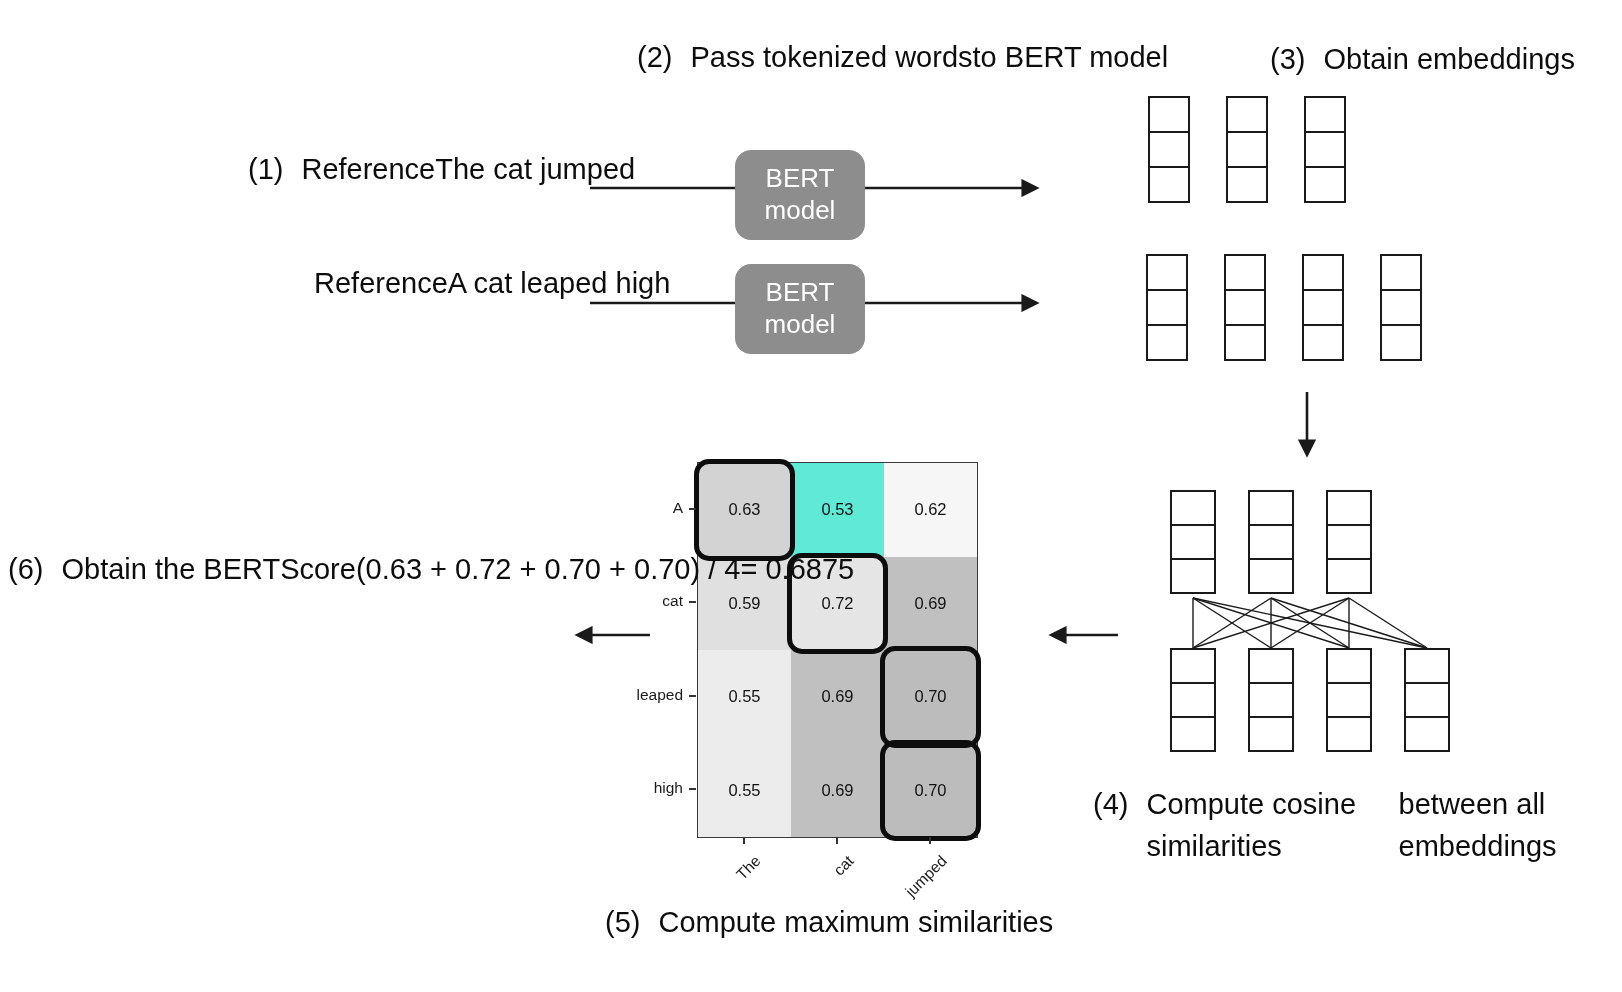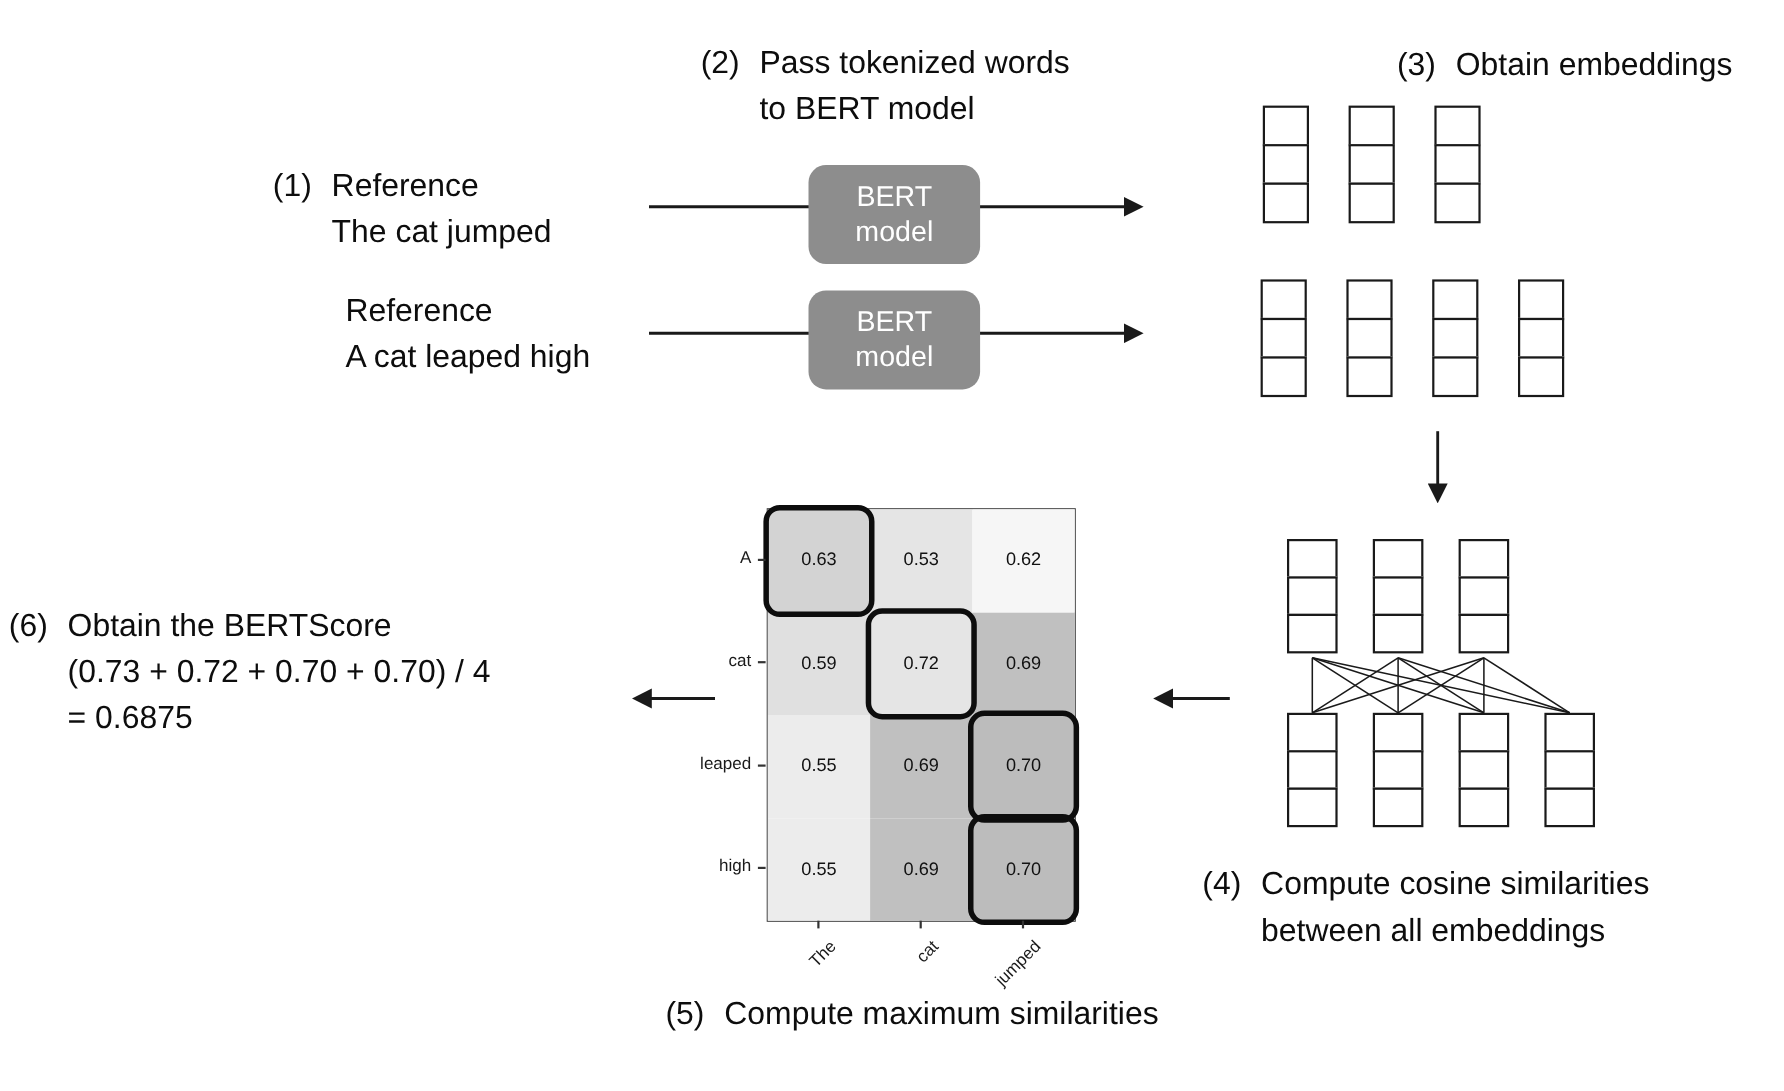--- a/index.html
+++ b/index.html
@@ -3,24 +3,24 @@
 <meta charset="utf-8">
 <title>BERTScore Diagram</title>
 <style>
   * { margin:0; padding:0; box-sizing:border-box; }
   html,body { background:#ffffff; }
   body { font-family:"Liberation Sans", sans-serif; width:1622px; height:992px; overflow:hidden; }
   .canvas { position:relative; width:1622px; height:992px; background:#fff; color:#111; overflow:hidden; }
 
   .lbl { position:absolute; font-size:29px; font-weight:500; color:#0d0d0d; display:flex; gap:18px; line-height:1.45; }
   .lbl .num { flex:none; }
-  .stack { display:flex; flex-direction:column;justify-content:space-between; }
+  .stack { display:flex; flex-direction:row;justify-content:space-between; }
   .italic { }
 
-  .bert-box { position:absolute; width:156px; height:90px; background:#8d8d8d; border-radius:16px;
+  .bert-box { position:absolute; width:130px; height:90px; background:#8d8d8d; border-radius:16px;
               color:#fff; display:flex; flex-direction:column; align-items:center; justify-content:center;
               font-size:26px; line-height:1.22; z-index:2; }
 
   #overlay { position:absolute; left:0; top:0; z-index:1; pointer-events:none; }
   .arrow-line { stroke:#1a1a1a; stroke-width:2.6; }
 
   .embed-grid { position:absolute; display:flex; }
   .grid-a { gap:36px; }
   .grid-a .sq { width:42px; height:37px; }
   .grid-cos { gap:32px; }
@@ -190,21 +190,21 @@
   <div class="lbl" style="left:1093px; top:783px;">
     <span class="num">(4)</span>
     <span class="stack">
       <span>Compute cosine similarities</span>
       <span>between all embeddings</span>
     </span>
   </div>
 
   <div id="heatmap" style="grid-template-columns: repeat(3, 93px); grid-template-rows: repeat(4, 93.5px);">
       <div class="hm-cell" style="background: rgb(211, 211, 211);">0.63</div>
-      <div class="hm-cell" style="background: #e5e5e5;">0.53</div>
+      <div class="hm-cell" style="background: #5eead4;">0.53</div>
       <div class="hm-cell" style="background: rgb(246, 246, 246);">0.62</div>
       <div class="hm-cell" style="background: rgb(224, 224, 224);">0.59</div>
       <div class="hm-cell" style="background: #e5e5e5;">0.72</div>
       <div class="hm-cell" style="background: rgb(192, 192, 192);">0.69</div>
       <div class="hm-cell" style="background: rgb(236, 236, 236);">0.55</div>
       <div class="hm-cell" style="background: rgb(192, 192, 192);">0.69</div>
       <div class="hm-cell" style="background: rgb(188, 188, 188);">0.70</div>
       <div class="hm-cell" style="background: rgb(236, 236, 236);">0.55</div>
       <div class="hm-cell" style="background: rgb(192, 192, 192);">0.69</div>
       <div class="hm-cell" style="background: rgb(188, 188, 188);">0.70</div>
@@ -216,21 +216,21 @@
 
   <div class="lbl" style="left:605px; top:901px;">
     <span class="num">(5)</span>
     <span>Compute maximum similarities</span>
   </div>
 
   <div class="lbl" style="left:8px; top:548px;">
     <span class="num">(6)</span>
     <span class="stack">
       <span>Obtain the BERTScore</span>
-      <span>(0.73 + 0.72 + 0.70 + 0.70) / 4</span>
+      <span>(0.63 + 0.72 + 0.70 + 0.70) / 4</span>
       <span>= 0.6875</span>
     </span>
   </div>
 
 <div class="row-label" style="left: 563px; top: 498.75px;">A</div>
     <div class="tick" style="left: 689px; top: 507.75px; width: 7px; height: 2px;"></div>
     <div class="row-label" style="left: 563px; top: 592.25px;">cat</div>
     <div class="tick" style="left: 689px; top: 601.25px; width: 7px; height: 2px;"></div>
     <div class="row-label" style="left: 563px; top: 685.75px;">leaped</div>
     <div class="tick" style="left: 689px; top: 694.75px; width: 7px; height: 2px;"></div>

